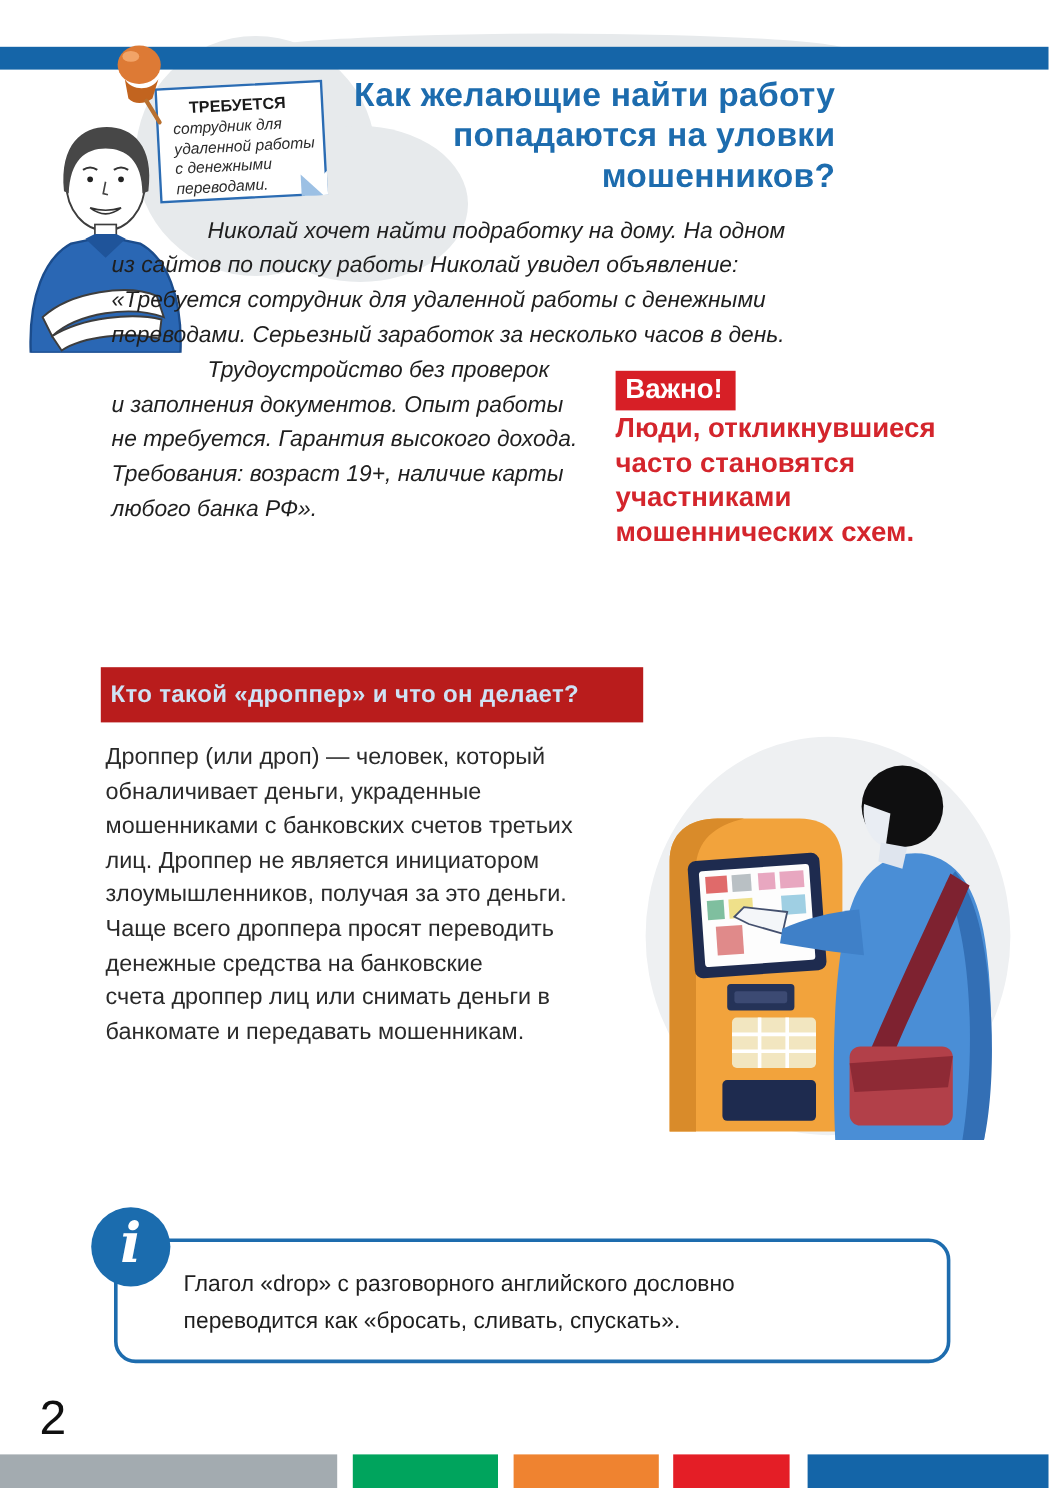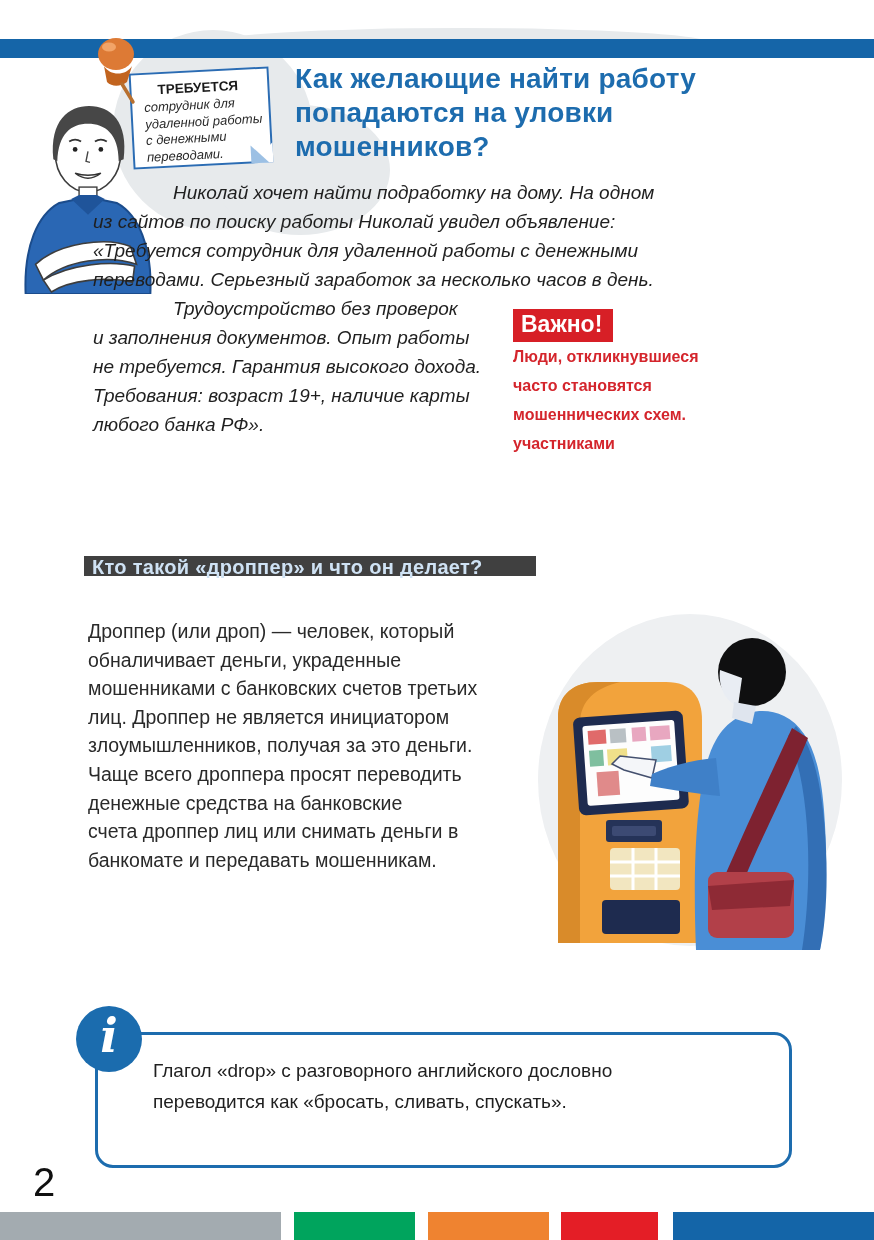--- a/index.html
+++ b/index.html
@@ -18,48 +18,48 @@
   .note-fold::after{content:"";position:absolute;left:-22px;top:2px;width:0;height:0;border-style:solid;
         border-width:18px 0 0 18px;border-color:transparent transparent transparent #9cc0e4;}
   .note-heading{font-weight:bold;font-size:13.5px;color:#1a1a1a;margin:0 0 2px 14px;}
   .note-line{font-style:italic;font-size:13px;line-height:16.5px;color:#2a2a2a;}
   .pushpin{position:absolute;left:92px;top:36px;z-index:5;}
 
   
   .man{position:absolute;left:6px;top:96px;z-index:3;}
 
   
-  .title{position:absolute;left:295px;top:62px;z-index:4;}
+  .title{position:absolute;left:295px;top:62px;z-index:4;text-align:right;}
   .title-line{font-weight:bold;font-size:28px;line-height:34px;color:#1d6cae;letter-spacing:.2px;}
 
   
   .story{position:absolute;left:93px;top:178px;z-index:4;}
   .story-line{font-style:italic;font-size:19px;line-height:29px;color:#1f1f1f;}
   .story-line.ind{margin-left:80px;}
 
   
   .imp-badge{position:absolute;left:513px;top:309px;background:#d71f26;color:#ffffff;
              font-weight:bold;font-size:23px;padding:2px 11px 4px 8px;z-index:4;}
   .imp-text{position:absolute;left:513px;top:342px;z-index:4;}
-  .imp-line{font-weight:bold;font-size:16px;line-height:29px;color:#d4252c;}
-
-  
-  .banner{position:absolute;left:84px;top:556px;width:452px;height:20px;background:#404040;
-          display:flex;z-index:4;}
+  .imp-line{font-weight:bold;font-size:23px;line-height:29px;color:#d4252c;}
+
+  
+  .banner{position:absolute;left:84px;top:556px;width:452px;height:46px;background:#b91c1c;
+          display:flex;align-items:center;z-index:4;}
   .banner-text{color:#cfe2f4;font-weight:bold;font-size:20px;padding-left:8px;letter-spacing:.3px;}
 
   
   .dropper{position:absolute;left:88px;top:617px;z-index:4;}
   .drop-line{font-size:19.5px;line-height:28.6px;color:#2a2a2a;}
 
   
   .atm{position:absolute;left:500px;top:588px;z-index:3;}
 
   
-  .info-box{position:absolute;left:95px;top:1032px;width:697px;height:136px;border:3px solid #1d6cae;
+  .info-box{position:absolute;left:95px;top:1032px;width:697px;height:104px;border:3px solid #1d6cae;
             border-radius:18px;box-sizing:border-box;z-index:4;background:#fff;}
   .info-lines{padding:20px 20px 0 55px;}
   .info-line{font-size:19px;line-height:31px;color:#1f1f1f;}
   .info-circle{position:absolute;left:76px;top:1006px;width:66px;height:66px;border-radius:50%;
                background:#1b6cae;z-index:5;display:flex;align-items:center;justify-content:center;}
   .info-glyph{font-family:"DejaVu Serif",serif;font-style:italic;font-weight:bold;font-size:46px;
               color:#ffffff;transform:translateY(-3px);}
 
   
   .page-num{position:absolute;left:33px;top:1160px;font-size:40px;color:#101010;z-index:4;
@@ -131,22 +131,22 @@
     <div class="story-line">и заполнения документов. Опыт работы</div>
     <div class="story-line">не требуется. Гарантия высокого дохода.</div>
     <div class="story-line">Требования: возраст 19+, наличие карты</div>
     <div class="story-line">любого банка РФ».</div>
   </div>
 
   <div class="imp-badge">Важно!</div>
   <div class="imp-text">
     <div class="imp-line">Люди, откликнувшиеся</div>
     <div class="imp-line">часто становятся</div>
+    <div class="imp-line">участниками</div>
     <div class="imp-line">мошеннических схем.</div>
-    <div class="imp-line">участниками</div>
   </div>
 
   <div class="banner">
     <span class="banner-text">Кто такой «дроппер» и что он делает?</span>
   </div>
 
   <div class="dropper">
     <div class="drop-line">Дроппер (или дроп) — человек, который</div>
     <div class="drop-line">обналичивает деньги, украденные</div>
     <div class="drop-line">мошенниками с банковских счетов третьих</div>

